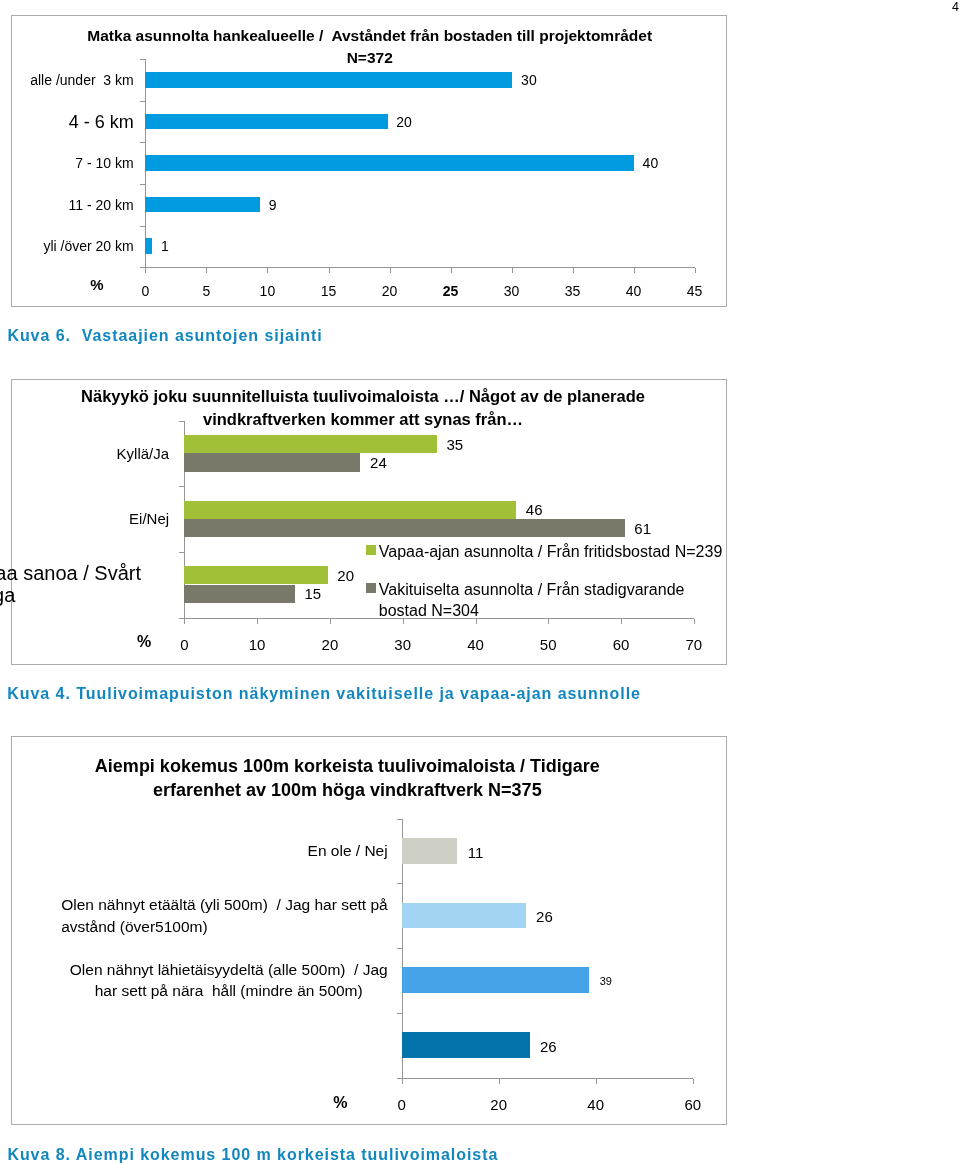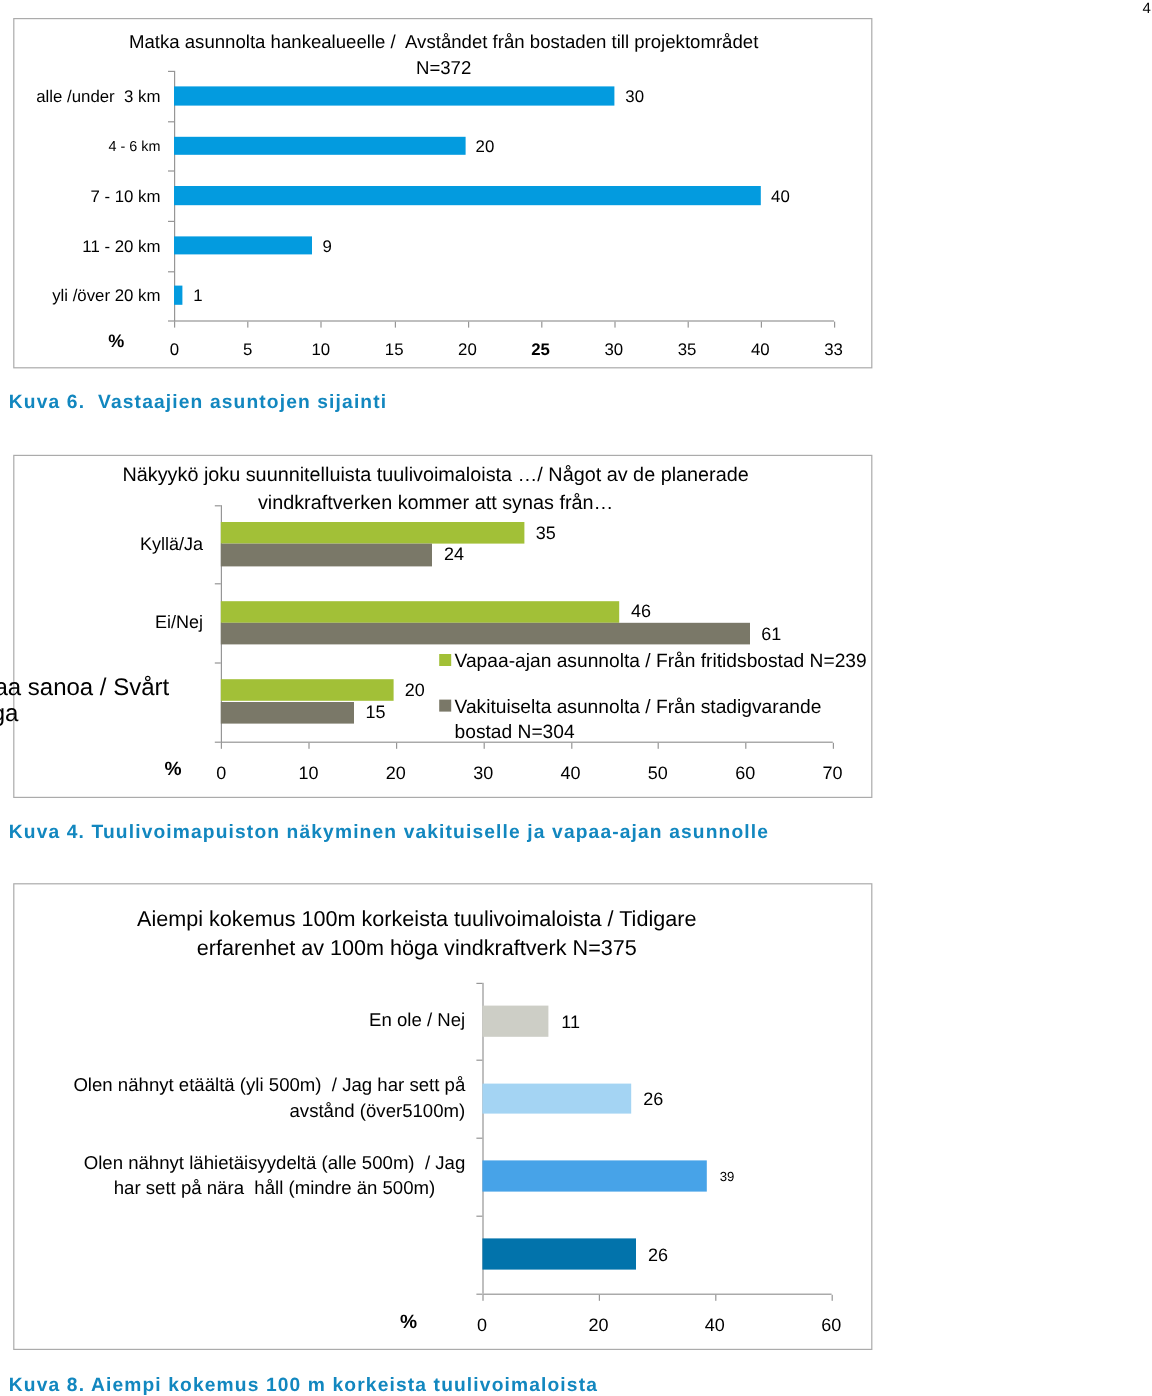--- a/index.html
+++ b/index.html
@@ -2,21 +2,21 @@
 <html><head>
 <meta charset="utf-8">
 <title>Kuva 6 / Kuva 7 / Kuva 8</title>
 <style>
   html,body{margin:0;padding:0;background:#ffffff;}
   body{width:960px;height:1163px;font-family:"Liberation Sans",sans-serif;color:#000;}
   .page{position:relative;width:960px;height:1163px;overflow:hidden;background:#fff;will-change:transform;}
   .pg-num{position:absolute;right:1px;top:-1px;font-size:12.5px;line-height:16px;color:#000;}
 
   .chartbox{position:absolute;box-sizing:border-box;border:1px solid #ababab;background:#fff;}
-  .ctitle{position:absolute;text-align:center;font-weight:normal;color:#000;}
+  .ctitle{position:absolute;text-align:center;font-weight:bold;color:#000;}
   .ctitle > div{white-space:pre;}
   .vaxis{position:absolute;width:1px;background:#969696;}
   .haxis{position:absolute;height:1px;background:#969696;}
   .tickv{position:absolute;width:5px;height:1px;background:#969696;}
   .tickh{position:absolute;width:1px;height:5px;background:#969696;}
   .bar{position:absolute;}
   .dlabel{position:absolute;white-space:nowrap;}
   .catlabel{position:absolute;text-align:right;white-space:pre;line-height:1.18;}
   .catlabel > div{white-space:pre;}
   .xtick-label{position:absolute;text-align:center;white-space:nowrap;}
@@ -58,34 +58,34 @@
     <div class="dlabel" style="left:509.1px;top:55.0px;font-size:14.0px;line-height:18px;">30</div>
     <div class="bar" style="left:133.4px;top:97.8px;width:242.3px;height:15.7px;background:#039BDF;"></div>
     <div class="dlabel" style="left:384.3px;top:96.6px;font-size:14.0px;line-height:18px;">20</div>
     <div class="bar" style="left:133.4px;top:139.3px;width:488.6px;height:15.7px;background:#039BDF;"></div>
     <div class="dlabel" style="left:630.6px;top:138.2px;font-size:14.0px;line-height:18px;">40</div>
     <div class="bar" style="left:133.4px;top:180.8px;width:114.8px;height:15.7px;background:#039BDF;"></div>
     <div class="dlabel" style="left:256.8px;top:179.7px;font-size:14.0px;line-height:18px;">9</div>
     <div class="bar" style="left:133.4px;top:222.4px;width:7.1px;height:15.7px;background:#039BDF;"></div>
     <div class="dlabel" style="left:149.1px;top:221.2px;font-size:14.0px;line-height:18px;">1</div>
     <div class="catlabel" style="right:592.3px;top:55.0px;font-size:14.0px;line-height:18px;">alle /under  3 km</div>
-    <div class="catlabel" style="right:592.3px;top:96.6px;font-size:12px;line-height:18px;">4 - 6 km</div>
+    <div class="catlabel" style="right:592.3px;top:96.6px;font-size:18px;line-height:18px;">4 - 6 km</div>
     <div class="catlabel" style="right:592.3px;top:138.2px;font-size:14.0px;line-height:18px;">7 - 10 km</div>
     <div class="catlabel" style="right:592.3px;top:179.7px;font-size:14.0px;line-height:18px;">11 - 20 km</div>
     <div class="catlabel" style="right:592.3px;top:221.2px;font-size:14.0px;line-height:18px;">yli /över 20 km</div>
     <div class="xtick-label" style="left:113.4px;top:266.8px;width:40px;font-size:14.0px;line-height:17px;">0</div>
     <div class="xtick-label" style="left:174.4px;top:266.8px;width:40px;font-size:14.0px;line-height:17px;">5</div>
     <div class="xtick-label" style="left:235.4px;top:266.8px;width:40px;font-size:14.0px;line-height:17px;">10</div>
     <div class="xtick-label" style="left:296.5px;top:266.8px;width:40px;font-size:14.0px;line-height:17px;">15</div>
     <div class="xtick-label" style="left:357.5px;top:266.8px;width:40px;font-size:14.0px;line-height:17px;">20</div>
     <div class="xtick-label" style="left:418.5px;top:266.8px;width:40px;font-size:14.0px;line-height:17px;font-weight:bold;">25</div>
     <div class="xtick-label" style="left:479.5px;top:266.8px;width:40px;font-size:14.0px;line-height:17px;">30</div>
     <div class="xtick-label" style="left:540.6px;top:266.8px;width:40px;font-size:14.0px;line-height:17px;">35</div>
     <div class="xtick-label" style="left:601.6px;top:266.8px;width:40px;font-size:14.0px;line-height:17px;">40</div>
-    <div class="xtick-label" style="left:662.6px;top:266.8px;width:40px;font-size:14.0px;line-height:17px;">33</div>
+    <div class="xtick-label" style="left:662.6px;top:266.8px;width:40px;font-size:14.0px;line-height:17px;">45</div>
     <div class="axtitle" style="left:78.2px;top:259.5px;font-size:15px;line-height:18px;">%</div>
   </div>
   <div class="caption" style="left:7.4px;top:326.3px;font-size:16px;line-height:20px;letter-spacing:0.95px;color:#1287BF;">Kuva 6.  Vastaajien asuntojen sijainti</div>
 
   <div class="chartbox" style="left:11px;top:379px;width:716px;height:286px;">
     <div class="ctitle" style="top:4.6px;left:0;width:702.0px;font-size:16.5px;line-height:23.7px;">
         <div>Näkyykö joku suunnitelluista tuulivoimaloista …/ Något av de planerade</div>
         <div>vindkraftverken kommer att synas från…</div>
       </div>
     <div class="vaxis" style="left:172.3px;top:40.5px;height:198.0px;"></div>
@@ -156,21 +156,21 @@
     <div class="tickh" style="left:680.8px;top:341.5px;"></div>
     <div class="bar" style="left:389.6px;top:101.0px;width:55.8px;height:25.7px;background:#CDCEC6;"></div>
     <div class="dlabel" style="left:455.7px;top:105.6px;font-size:15.0px;line-height:19px;">11</div>
     <div class="bar" style="left:389.6px;top:165.8px;width:124.2px;height:25.7px;background:#A4D4F3;"></div>
     <div class="dlabel" style="left:524.1px;top:170.4px;font-size:15.0px;line-height:19px;">26</div>
     <div class="bar" style="left:389.6px;top:230.4px;width:187.8px;height:25.7px;background:#47A3E8;"></div>
     <div class="dlabel" style="left:587.7px;top:235.0px;font-size:11px;line-height:19px;">39</div>
     <div class="bar" style="left:389.6px;top:295.1px;width:128.1px;height:25.7px;background:#0273AB;"></div>
     <div class="dlabel" style="left:528.0px;top:299.7px;font-size:15.0px;line-height:19px;">26</div>
     <div class="catlabel" style="text-align:center;right:338.3px;top:103.1px;font-size:15.5px;line-height:21.5px;"><div>En ole / Nej</div></div>
-    <div class="catlabel" style="text-align:right;right:338.3px;top:157.1px;font-size:15.5px;line-height:21.5px;"><div>Olen nähnyt etäältä (yli 500m)  / Jag har sett på</div><div>avstånd (över5100m)</div></div>
+    <div class="catlabel" style="text-align:left;right:338.3px;top:157.1px;font-size:15.5px;line-height:21.5px;"><div>Olen nähnyt etäältä (yli 500m)  / Jag har sett på</div><div>avstånd (över5100m)</div></div>
     <div class="catlabel" style="text-align:center;right:338.3px;top:221.7px;font-size:15.5px;line-height:21.5px;"><div>Olen nähnyt lähietäisyydeltä (alle 500m)  / Jag</div><div>har sett på nära  håll (mindre än 500m)</div></div>
     <div class="xtick-label" style="left:369.6px;top:357.8px;width:40px;font-size:15.0px;line-height:19px;">0</div>
     <div class="xtick-label" style="left:466.7px;top:357.8px;width:40px;font-size:15.0px;line-height:19px;">20</div>
     <div class="xtick-label" style="left:563.7px;top:357.8px;width:40px;font-size:15.0px;line-height:19px;">40</div>
     <div class="xtick-label" style="left:660.8px;top:357.8px;width:40px;font-size:15.0px;line-height:19px;">60</div>
     <div class="axtitle" style="left:321.3px;top:356.0px;font-size:16px;line-height:19px;">%</div>
   </div>
   <div class="caption" style="left:7.4px;top:1145.0px;font-size:16px;line-height:20px;letter-spacing:0.95px;color:#1287BF;">Kuva 8. Aiempi kokemus 100 m korkeista tuulivoimaloista</div>
 </div>
 

